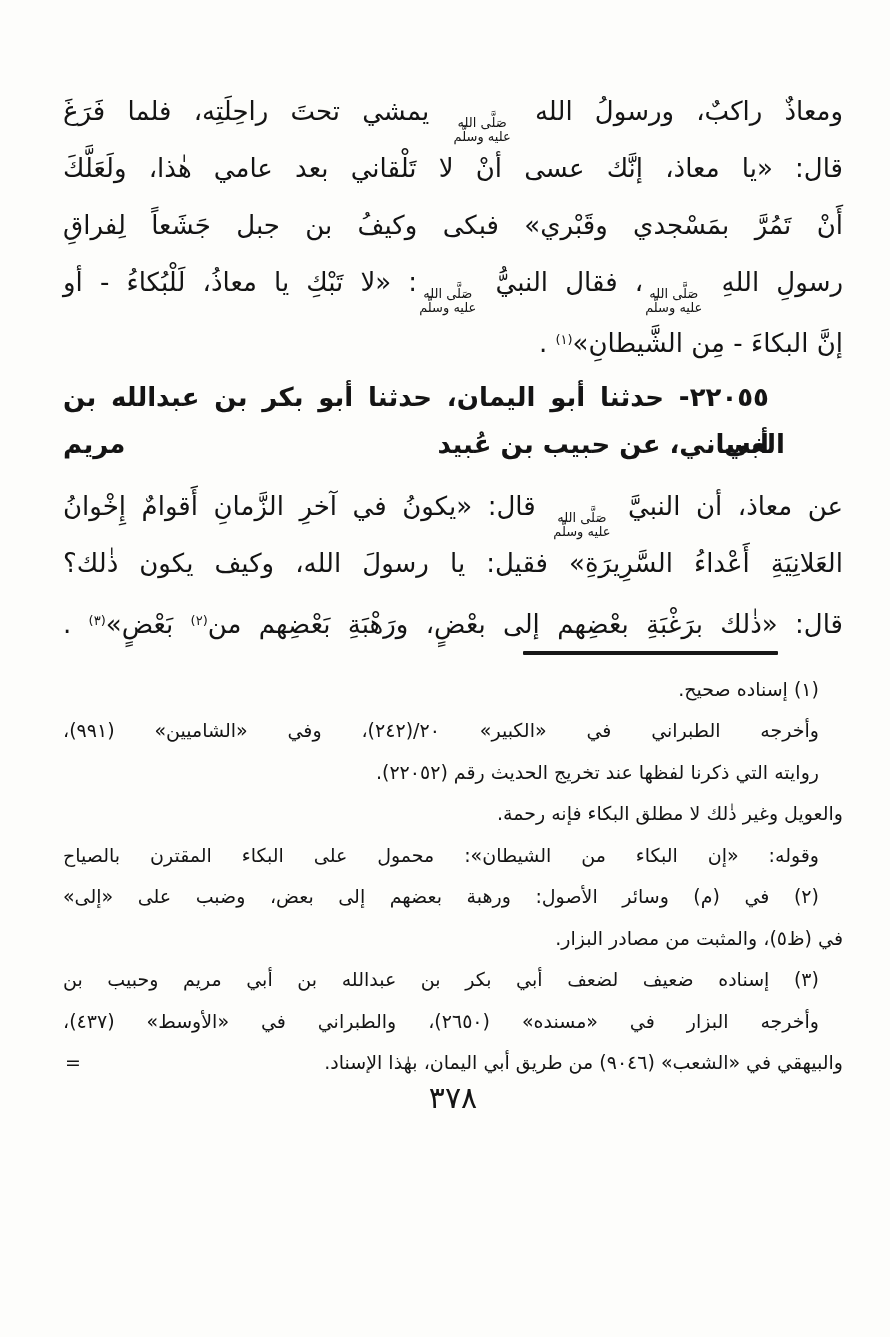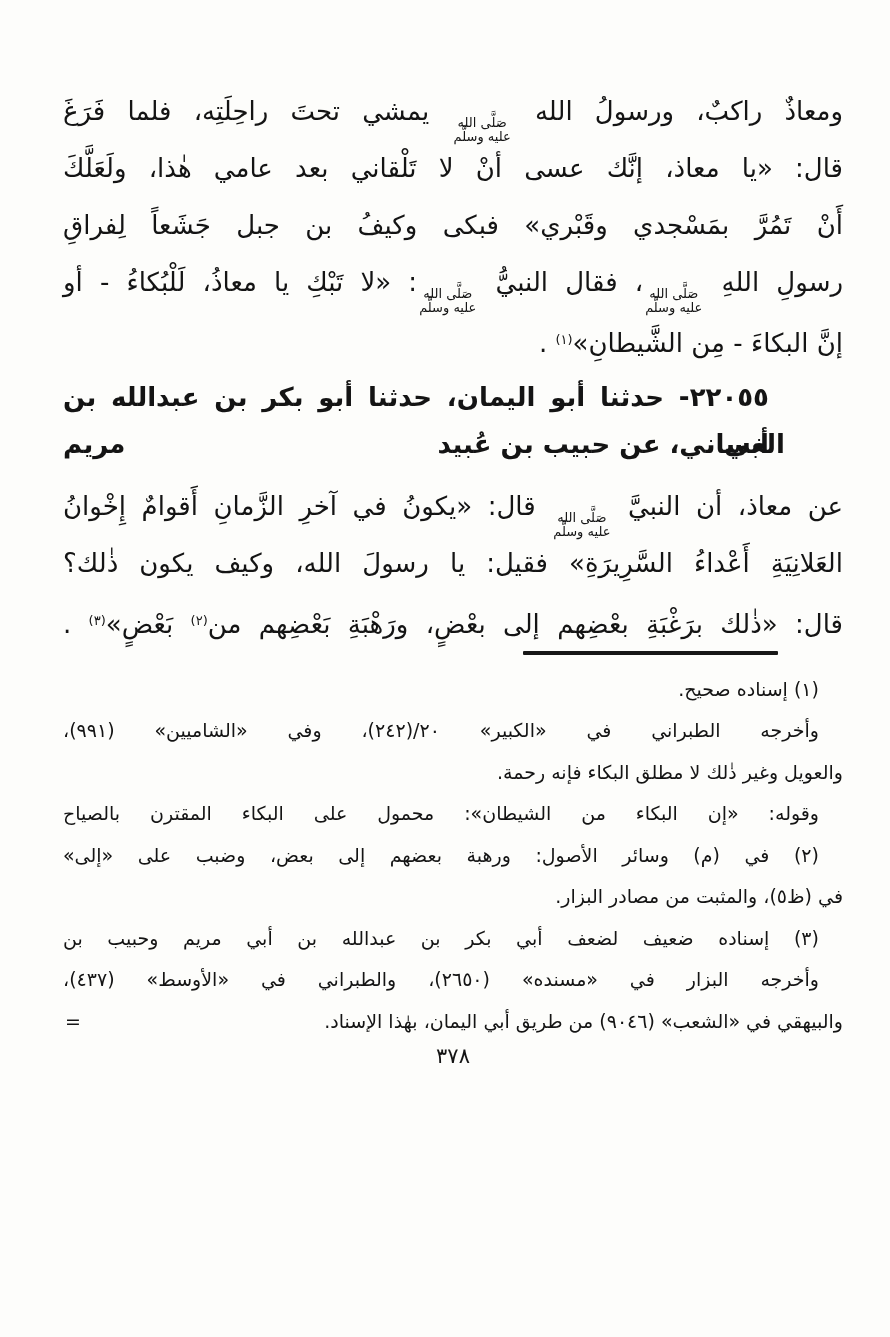--- a/index.html
+++ b/index.html
@@ -33,21 +33,21 @@
     text-align:center;text-align-last:center;white-space:nowrap;
   }
   
   .fnref{font-size:13px;vertical-align:8px;letter-spacing:-0.5px;}
   
   .separator{margin:2px 65px 0 0;width:255px;height:3.5px;background:#171717;border-radius:1px;}
   
   .footnotes{margin-top:14px;}
   .fn-line{height:41.5px;line-height:41.5px;font-size:19px;position:relative;}
   .eq-mark{position:absolute;left:2px;top:0;font-size:19px;}
-  .pageno{height:34px;line-height:28px;text-align:center;font-size:21px;margin-top:0;letter-spacing:2px;}
+  .pageno{height:34px;line-height:28px;text-align:center;font-size:30px;margin-top:0;letter-spacing:2px;}
 </style>
 </head>
 <body>
 
 <div class="page">
   <div class="content">
 
     <div class="block1">
       <div class="matn-line just"><span>ومعاذٌ راكبٌ، ورسولُ الله </span><span class="saw">
             <span>صَلَّى الله</span>
@@ -77,20 +77,21 @@
           </span><span> قال: «يكونُ في آخرِ الزَّمانِ أَقوامٌ إِخْوانُ</span></div>
       <div class="matn-line just">العَلانِيَةِ أَعْداءُ السَّرِيرَةِ» فقيل: يا رسولَ الله، وكيف يكون ذٰلك؟</div>
       <div class="matn-line just"><span>قال: «ذٰلك برَغْبَةِ بعْضِهم إلى بعْضٍ، ورَهْبَةِ بَعْضِهم من</span><span class="fnref">(٢)</span><span> بَعْضٍ»</span><span class="fnref">(٣)</span><span> .</span></div>
     </div>
 
     <div class="separator"></div>
 
     <div class="footnotes">
       <div class="fn-line start ind24">(١) إسناده صحيح.</div>
       <div class="fn-line just ind24">وأخرجه الطبراني في «الكبير» ٢٠/(٢٤٢)، وفي «الشاميين» (٩٩١)،</div>
+      <div class="fn-line start ind24">روايته التي ذكرنا لفظها عند تخريج الحديث رقم (٢٢٠٥٢).</div>
       <div class="fn-line start">والعويل وغير ذٰلك لا مطلق البكاء فإنه رحمة.</div>
       <div class="fn-line just ind24">وقوله: «إن البكاء من الشيطان»: محمول على البكاء المقترن بالصياح</div>
       <div class="fn-line just ind24">(٢) في (م) وسائر الأصول: ورهبة بعضهم إلى بعض، وضبب على «إلى»</div>
       <div class="fn-line start">في (ظ٥)، والمثبت من مصادر البزار.</div>
       <div class="fn-line just ind24">(٣) إسناده ضعيف لضعف أبي بكر بن عبدالله بن أبي مريم وحبيب بن</div>
       <div class="fn-line just ind24">وأخرجه البزار في «مسنده» (٢٦٥٠)، والطبراني في «الأوسط» (٤٣٧)،</div>
       <div class="fn-line start"><span>والبيهقي في «الشعب» (٩٠٤٦) من طريق أبي اليمان، بهٰذا الإسناد.</span><span class="eq-mark">=</span></div>
     </div>
 
     <div class="pageno">٣٧٨</div>

